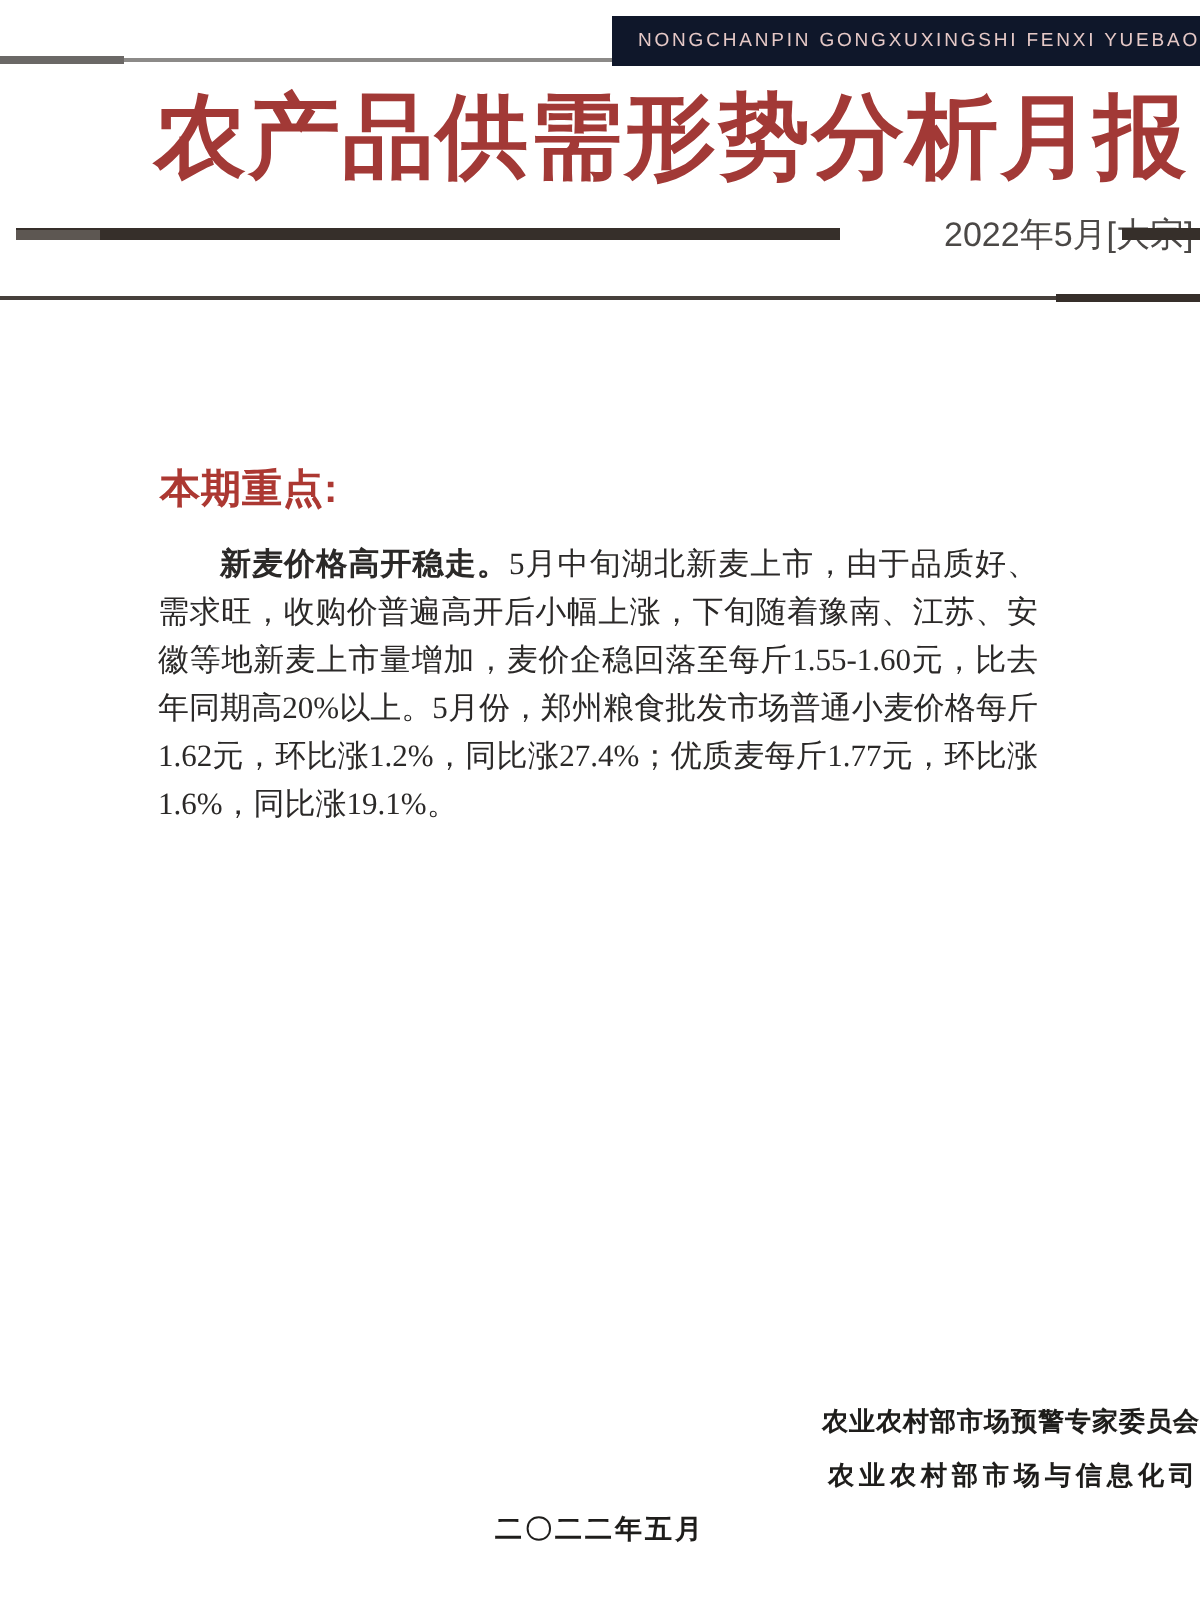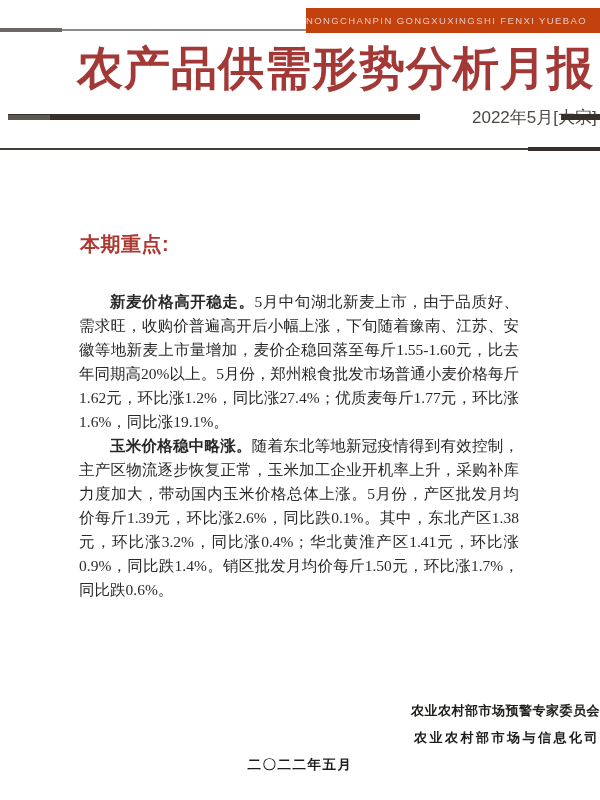--- a/index.html
+++ b/index.html
@@ -4,23 +4,23 @@
 <style>
   html,body{margin:0;padding:0;background:#e9e9e9;}
   .page{
     position:relative;width:600px;height:800px;margin:0 auto;
     background:#ffffff;overflow:hidden;
     font-family:"Liberation Sans",sans-serif;
   }
   
   .pinyin-bar{
     position:absolute;left:306px;top:8px;width:294px;height:25px;
-    background:#c2410c;
+    background:#0f172a;
     display:flex;align-items:center;
-    box-sizing:border-box;
+    padding-left:13px;box-sizing:border-box;
   }
   .pinyin-bar span{
     color:#e6c9c7;font-size:9.5px;letter-spacing:1.4px;white-space:nowrap;
     font-family:"Liberation Sans",sans-serif;
   }
   .topline{position:absolute;top:29px;left:0;width:306px;height:2px;background:#8c8a88;}
   .topline-cap{position:absolute;top:28px;left:0;width:62px;height:4px;background:#6b6866;}
   .masthead-title{
     position:absolute;top:45px;left:46px;width:540px;
     font-size:46px;font-weight:bold;color:#a23936;
@@ -45,21 +45,20 @@
     position:absolute;top:231px;left:80px;
     font-size:20px;font-weight:bold;color:#ac3832;
     letter-spacing:0.5px;
     font-family:"Liberation Sans",sans-serif;
   }
   .body-block{
     position:absolute;top:271px;left:79px;width:440px;
     font-family:"Liberation Serif",serif;
     font-size:15.5px;line-height:24px;color:#2b2928;
     text-align:justify;
-    margin-top:19px;
   }
   .body-block p{margin:0;text-indent:2em;}
   .body-block .lead{font-weight:bold;}
   
   .footer{
     position:absolute;top:697px;left:0;width:600px;
     text-align:center;font-weight:bold;color:#1e1d1b;
     font-family:"Liberation Sans",sans-serif;
   }
   .footer .f1{font-size:13px;line-height:27px;letter-spacing:0.5px;text-align:right;}
@@ -83,21 +82,20 @@
   <div class="rule-thick-cap"></div>
   <div class="issue-line">2022年5月[大宗]</div>
   <div class="rule-thick-right"></div>
   <div class="rule-thin"></div>
   <div class="rule-thin-right"></div>
 
   <div class="section-heading">本期重点:</div>
 
   <div class="body-block">
     <p><span class="lead">新麦价格高开稳走。</span><span>5月中旬湖北新麦上市，由于品质好、需求旺，收购价普遍高开后小幅上涨，下旬随着豫南、江苏、安徽等地新麦上市量增加，麦价企稳回落至每斤1.55-1.60元，比去年同期高20%以上。5月份，郑州粮食批发市场普通小麦价格每斤1.62元，环比涨1.2%，同比涨27.4%；优质麦每斤1.77元，环比涨1.6%，同比涨19.1%。</span></p>
-    <p><span class="lead">玉米价格稳中略涨。</span><span>随着东北等地新冠疫情得到有效控制，主产区物流逐步恢复正常，玉米加工企业开机率上升，采购补库力度加大，带动国内玉米价格总体上涨。5月份，产区批发月均价每斤1.39元，环比涨2.6%，同比跌0.1%。其中，东北产区1.38元，环比涨3.2%，同比涨0.4%；华北黄淮产区1.41元，环比涨0.9%，同比跌1.4%。销区批发月均价每斤1.50元，环比涨1.7%，同比跌0.6%。</span></p>
   </div>
 
   <div class="footer">
     <div class="f1">农业农村部市场预警专家委员会</div>
     <div class="f2">农业农村部市场与信息化司</div>
     <div class="f3">二〇二二年五月</div>
   </div>
 
 </div>
 

